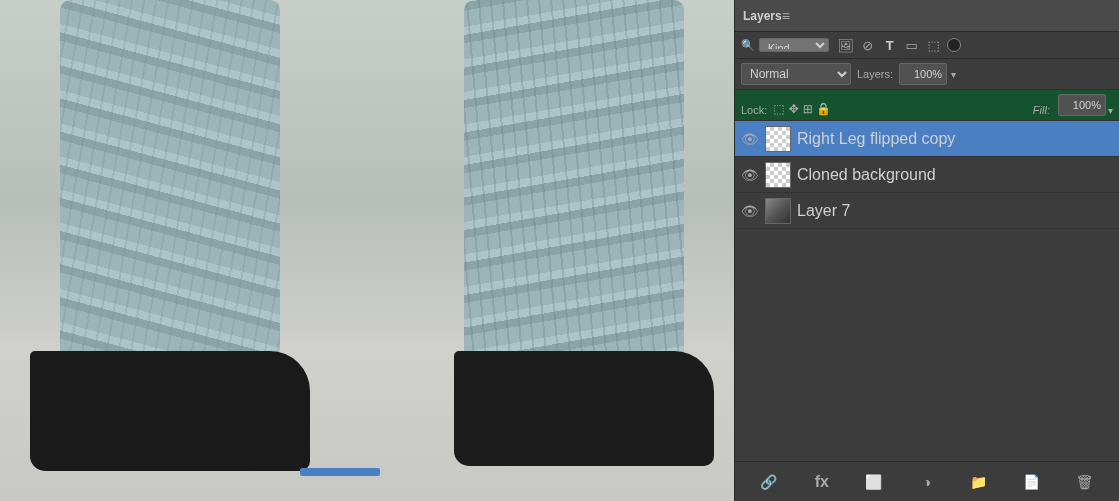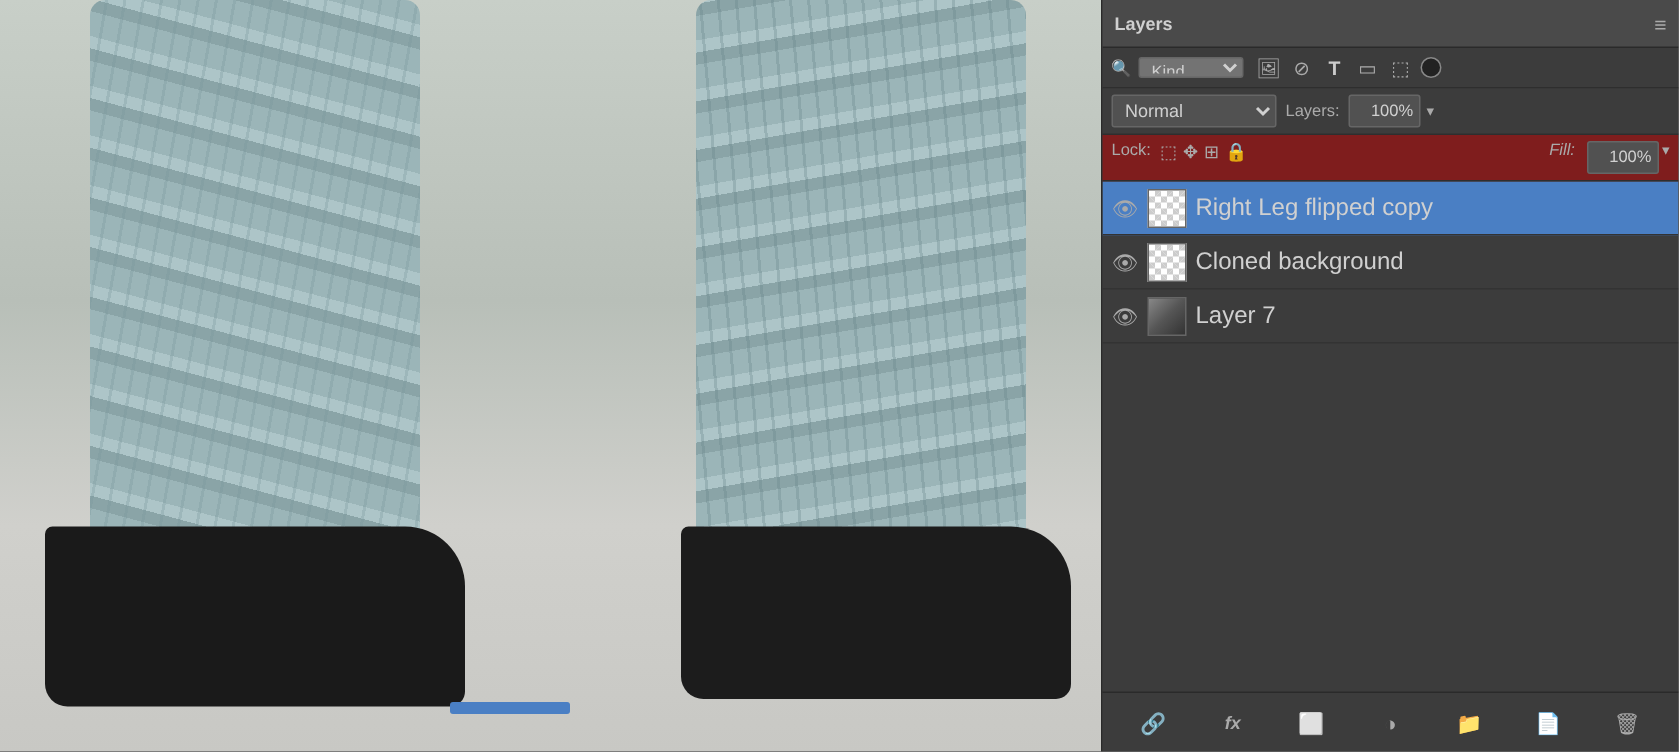--- a/index.html
+++ b/index.html
@@ -127,21 +127,20 @@
       background: #3c3c3c;
       display: flex;
       flex-direction: column;
       border-left: 1px solid #2a2a2a;
     }
 
     
     .panel-header {
       display: flex;
       align-items: center;
-      justify-content: space-between;
       padding: 6px 8px;
       background: #4a4a4a;
       border-bottom: 1px solid #2a2a2a;
       height: 32px;
     }
 
     .panel-title {
       color: #d0d0d0;
       font-size: 12px;
       font-weight: bold;
@@ -247,24 +246,24 @@
 
     .dropdown-arrow {
       color: #aaa;
       font-size: 10px;
       margin-left: -2px;
     }
 
     
     .lock-row {
       display: flex;
-      align-items: flex-start;
+      align-items: flex-end;
       padding: 4px 6px;
       gap: 4px;
-      background: #7f1d1d;
+      background: #14532d;
       border-bottom: 1px solid #2e2e2e;
     }
 
     .lock-label {
       color: #aaa;
       font-size: 11px;
       margin-right: 2px;
     }
 
     .lock-icon {
@@ -471,21 +470,21 @@
     <div class="layer-item">
       <span class="layer-visibility">👁</span>
       <div class="layer-thumb-photo"></div>
       <span class="layer-name">Layer 7</span>
     </div>
 
   </div>
 
   <div class="bottom-toolbar">
     <span class="bottom-icon">🔗</span>
-    <span class="bottom-icon" style="font-style:italic; font-weight:bold; font-size:12px; color:#aaa;">fx</span>
+    <span class="bottom-icon" style="font-weight:bold; font-size:16px; color:#aaa;">fx</span>
     <span class="bottom-icon">⬜</span>
     <span class="bottom-icon">◑</span>
     <span class="bottom-icon">📁</span>
     <span class="bottom-icon">📄</span>
     <span class="bottom-icon">🗑</span>
   </div>
 
 </div>
 
 </body></html>

